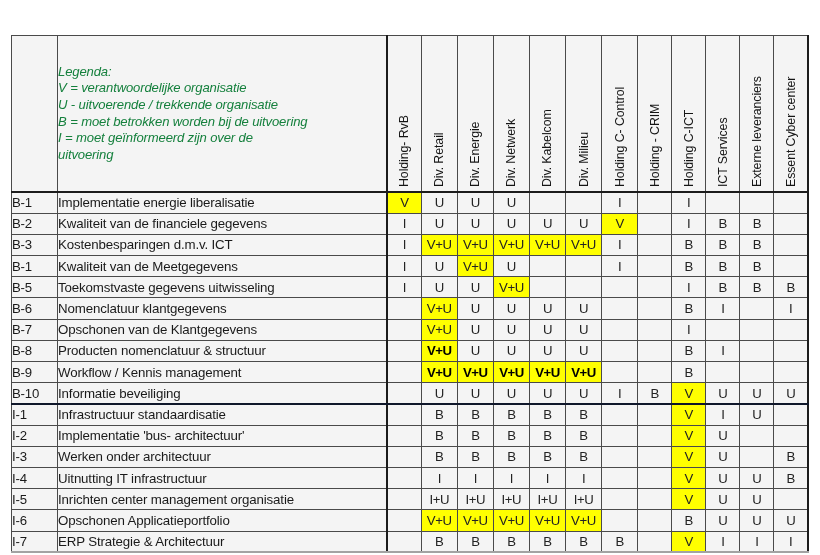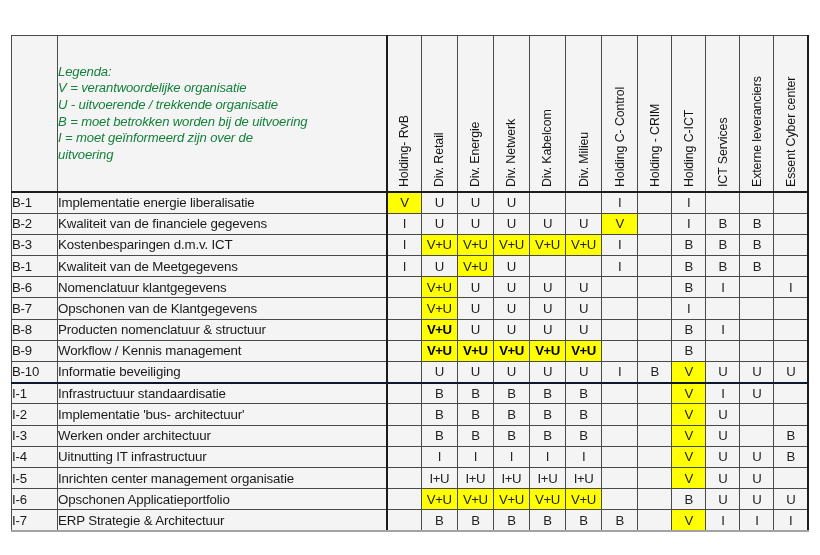--- a/index.html
+++ b/index.html
@@ -241,20 +241,36 @@
           <td class="cell"></td>
           <td class="cell"></td>
           <td class="cell">I</td>
           <td class="cell"></td>
           <td class="cell">B</td>
           <td class="cell">B</td>
           <td class="cell">B</td>
           <td class="cell last-col"></td>
         </tr>
         <tr class="datarow">
+          <td class="rowcode">B-5</td>
+          <td class="rowlabel">Toekomstvaste gegevens uitwisseling</td>
+          <td class="cell first-data">I</td>
+          <td class="cell">U</td>
+          <td class="cell">U</td>
+          <td class="cell hl">V+U</td>
+          <td class="cell"></td>
+          <td class="cell"></td>
+          <td class="cell"></td>
+          <td class="cell"></td>
+          <td class="cell">I</td>
+          <td class="cell">B</td>
+          <td class="cell">B</td>
+          <td class="cell last-col">B</td>
+        </tr>
+        <tr class="datarow">
           <td class="rowcode">B-6</td>
           <td class="rowlabel">Nomenclatuur klantgegevens</td>
           <td class="cell first-data"></td>
           <td class="cell hl">V+U</td>
           <td class="cell">U</td>
           <td class="cell">U</td>
           <td class="cell">U</td>
           <td class="cell">U</td>
           <td class="cell"></td>
           <td class="cell"></td>

